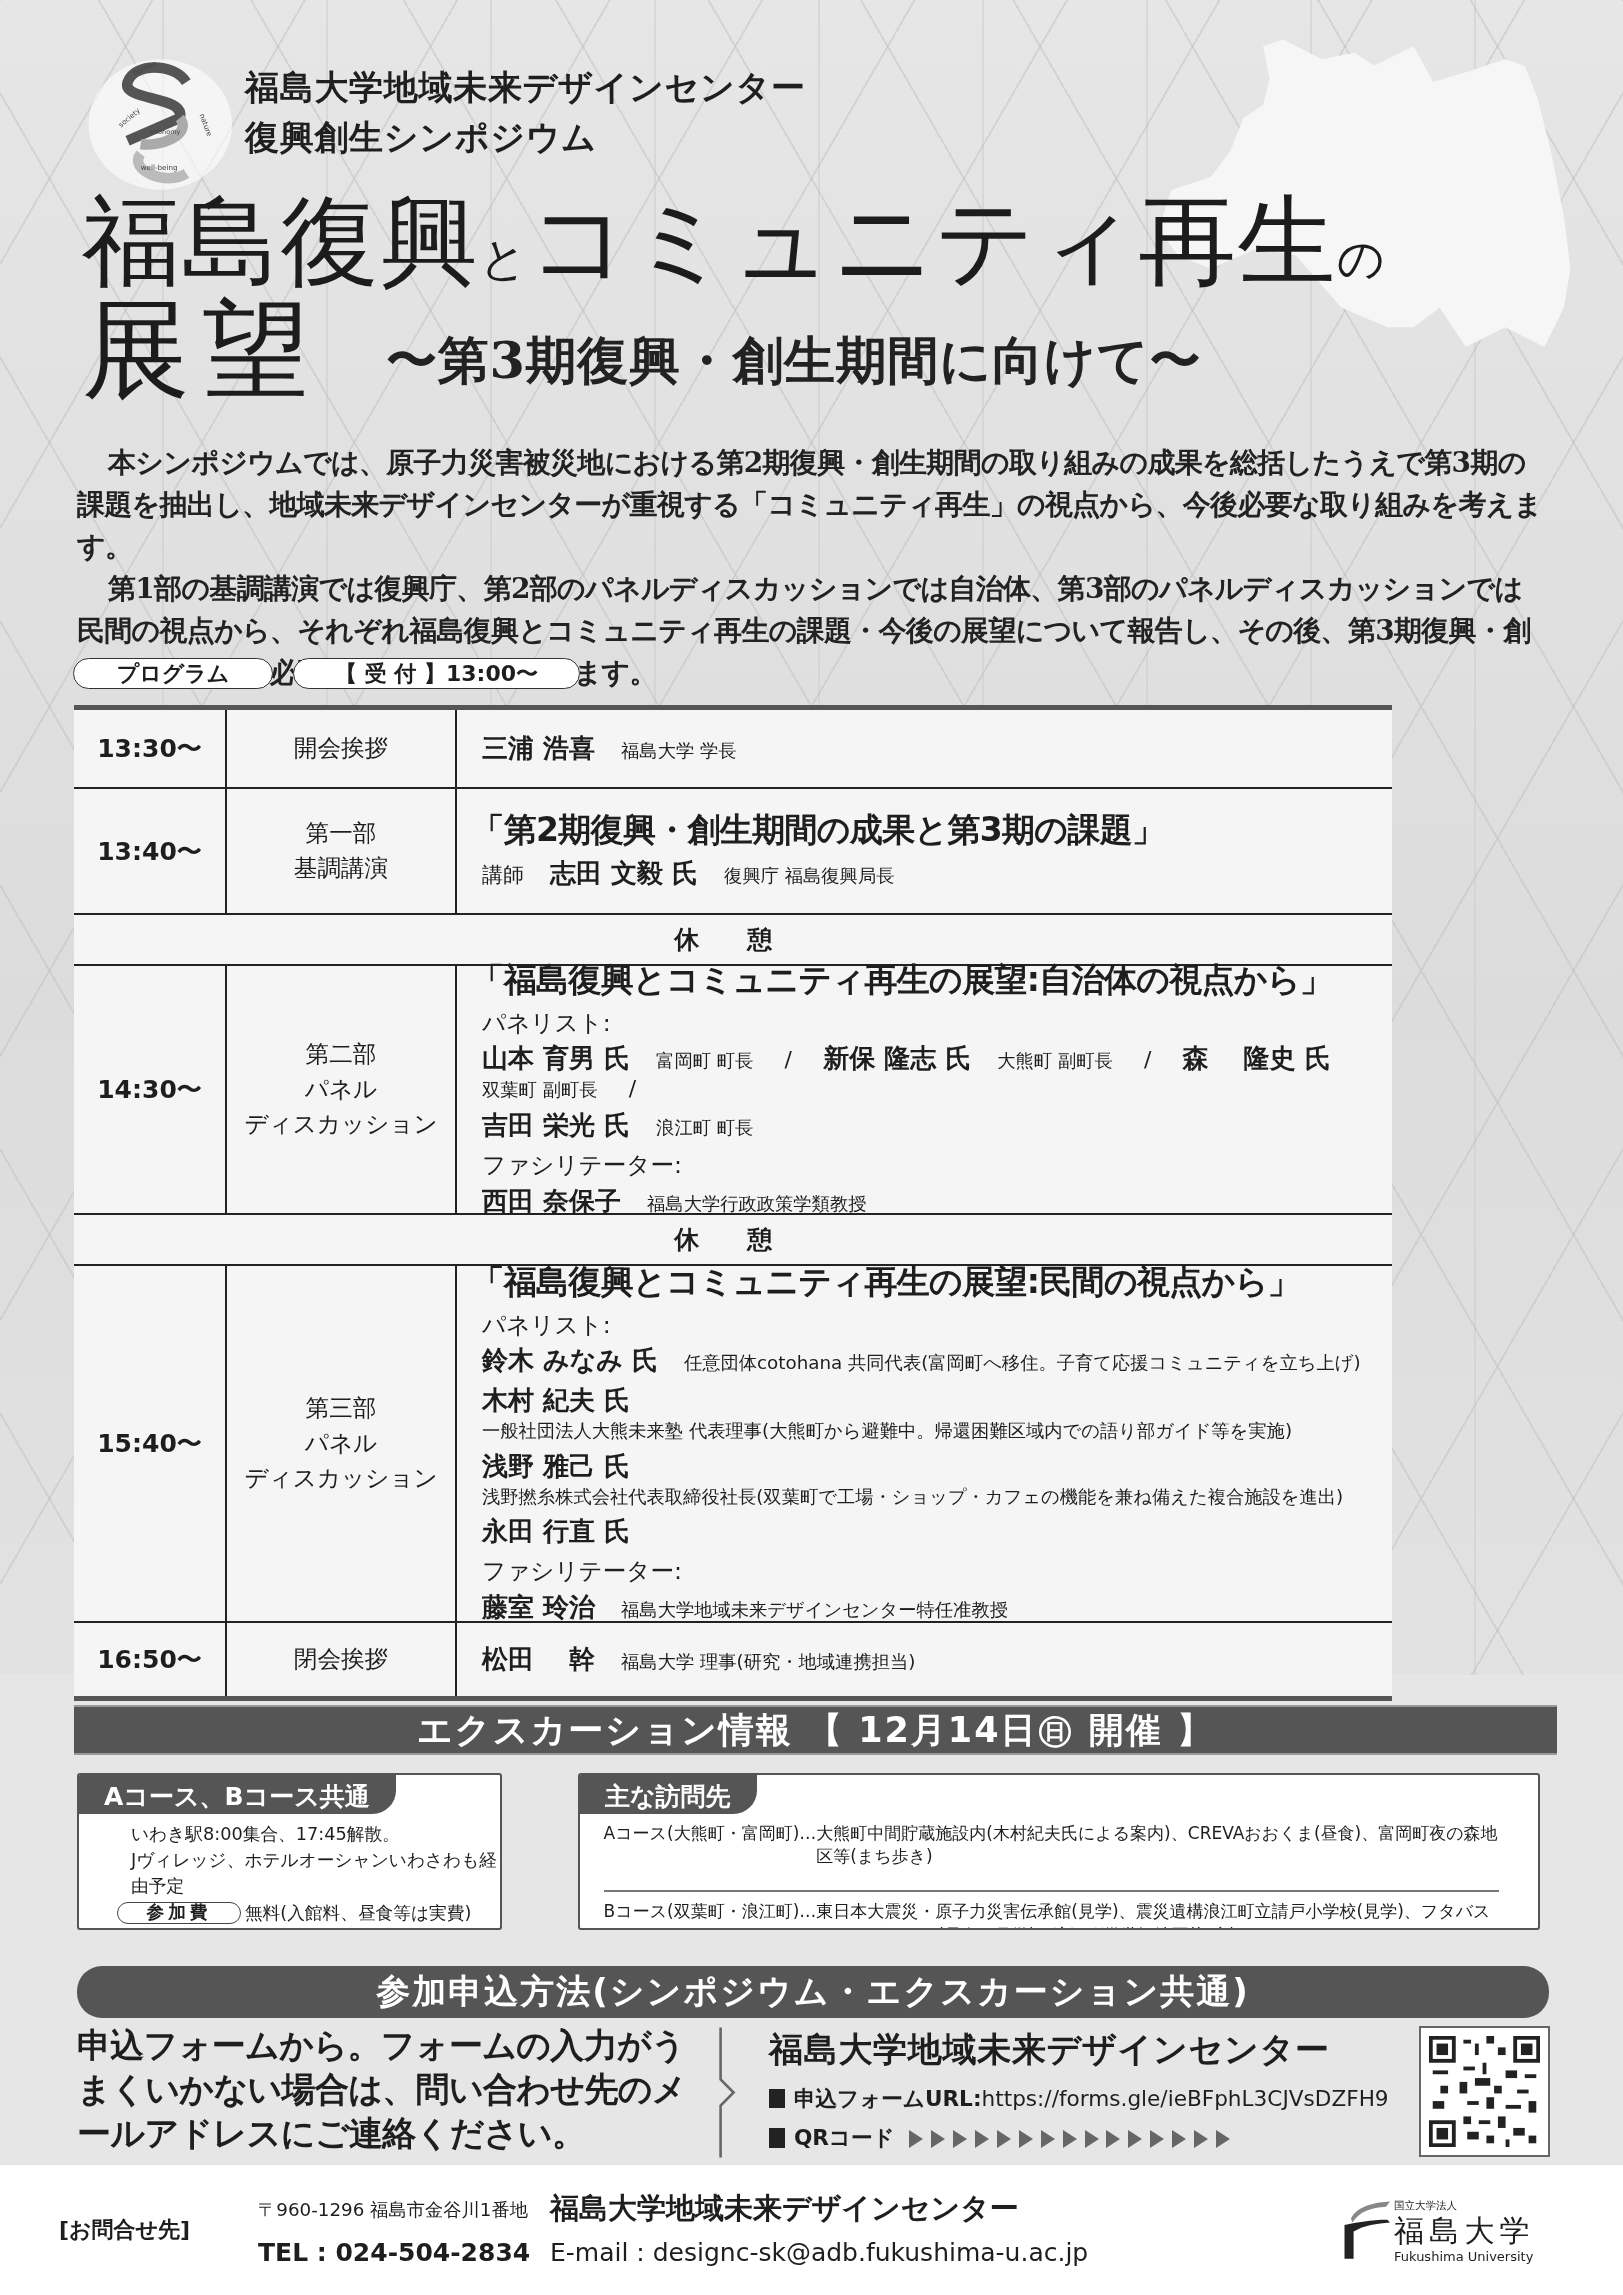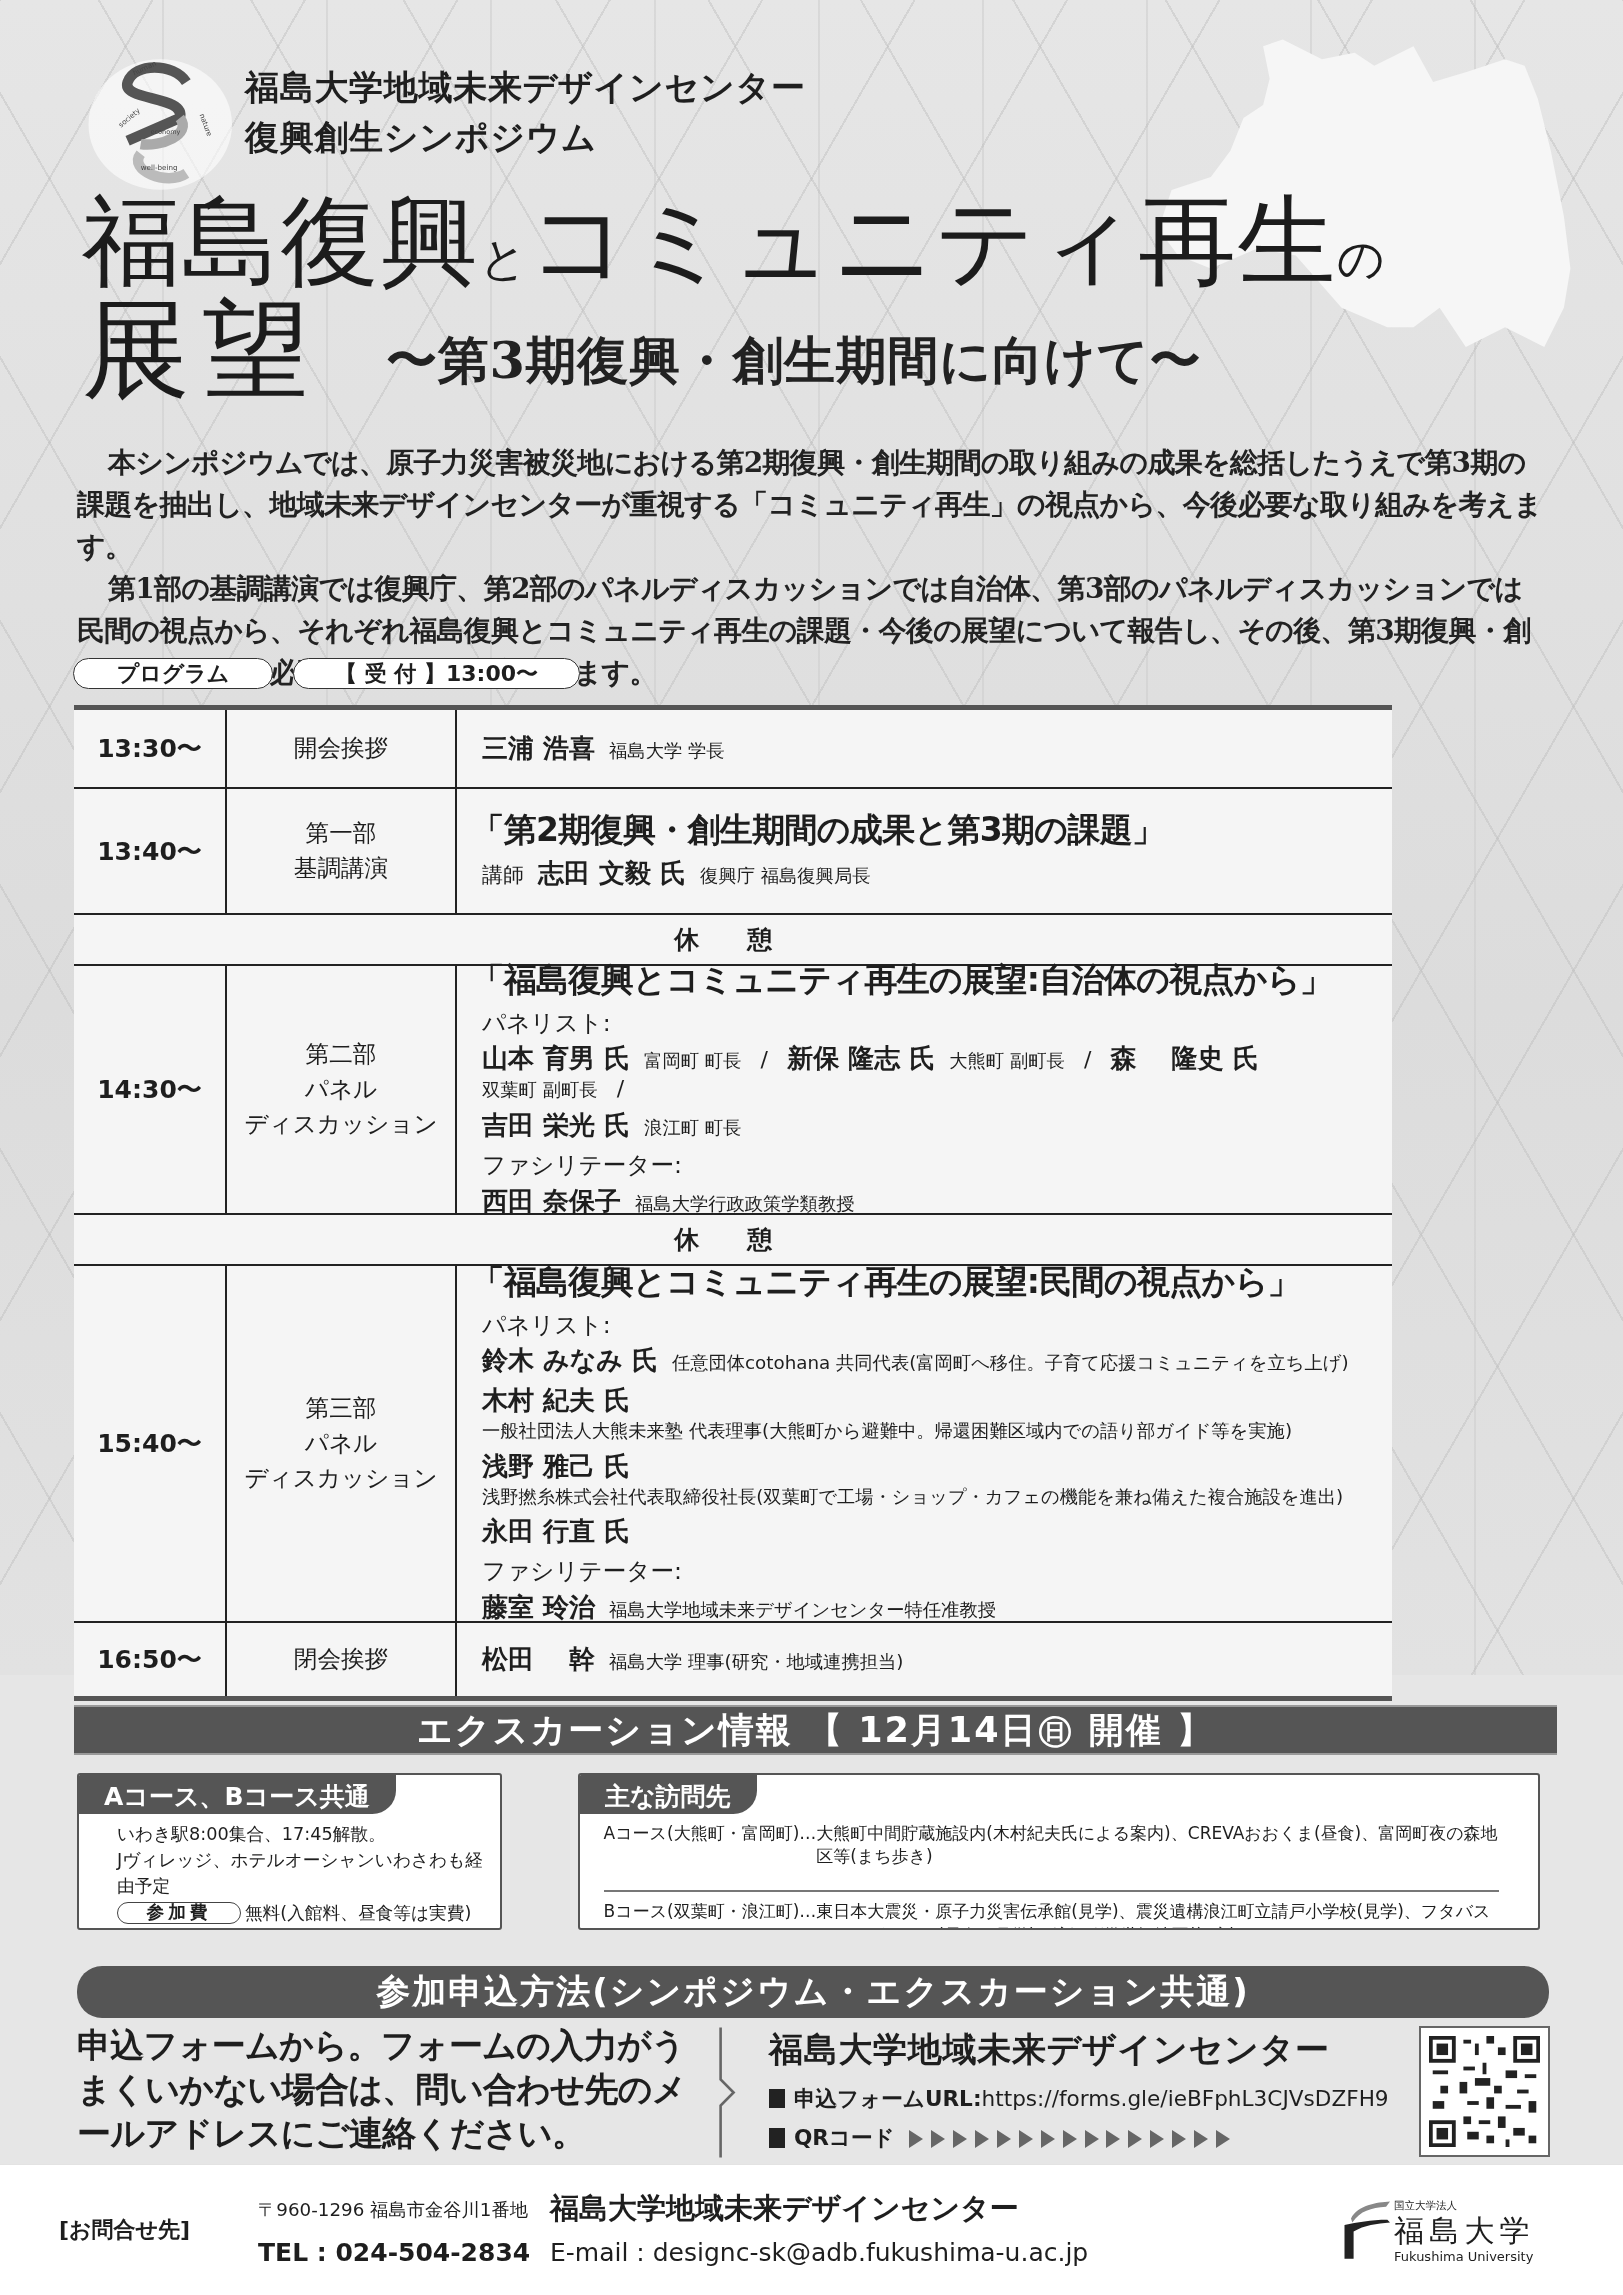--- a/index.html
+++ b/index.html
@@ -37,33 +37,33 @@
   
   .program{position:absolute;left:74px;top:705px;width:1318px;background:#f5f5f5;border-top:5.9px solid #555;border-bottom:5.9px solid #555}
   .row{display:flex;border-bottom:2.6px solid #222;position:relative}
   .row:last-child{border-bottom:none}
   .c-time{width:153px;display:flex;align-items:center;justify-content:center;font-weight:bold;font-size:25px;border-right:2px solid #222}
   .c-part{width:230px;display:flex;flex-direction:column;align-items:center;justify-content:center;font-size:23.6px;line-height:35px;text-align:center;border-right:2px solid #222}
   .c-body{flex:1;padding:0 25px;display:flex;flex-direction:column;justify-content:center}
   .break{justify-content:center;align-items:center;height:51px;font-weight:bold;font-size:25px;letter-spacing:19.6px}
   .talk-title{font-weight:bold;font-size:33px;letter-spacing:-0.7px;margin-left:-10.5px}
   .lbl{font-size:23.6px;margin-top:3.9px}
-  .person{display:flex;align-items:baseline;flex-wrap:wrap;gap:0 14px;margin:2.6px 0}
+  .person{display:flex;align-items:baseline;flex-wrap:wrap;gap:0 26px;margin:2.6px 0}
   .pname{font-weight:bold;font-size:26px}
   .paff{font-size:18.3px}
   .sep{font-size:22px;margin:0 5.2px}
   .r1{height:79px}.r2{height:126px}.r3{height:249px}.r4{height:357px}.r5{height:73px}
 
   
   .exc-bar{position:absolute;left:74px;top:1705px;width:1483px;height:50px;background:#555;color:#fff;font-weight:bold;font-size:35px;display:flex;align-items:center;justify-content:center;letter-spacing:2px;border-top:2px solid #999;border-bottom:2px solid #999}
   .box{position:absolute;top:1773px;height:157px;background:#fff;border:2px solid #555;border-radius:3px;overflow:hidden}
   .box-a{left:77px;width:425px}
   .box-b{left:578px;width:962px}
   .tab{display:inline-block;background:#555;color:#fff;font-weight:bold;font-size:25px;padding:5.2px 26px 5.2px 25px;border-bottom-right-radius:23.6px;height:39px}
-  .box-a .line{font-size:17.7px;padding-left:38px;line-height:26px}
+  .box-a .line{font-size:17.7px;padding-left:52px;line-height:26px}
   .kv{display:flex;align-items:center;margin:2px 0 0 38px;font-size:17.7px}
   .kv .k{width:124px;height:22px;border:1.3px solid #444;border-radius:11.8px;text-align:center;font-weight:bold;margin-right:3.9px;line-height:19.6px;letter-spacing:3.9px}
   .dest{padding:7.9px 26px 0 23.6px;font-size:17px;line-height:23.6px}
   .dest .item{display:flex;padding-bottom:21px}
   .dest .item+.item{border-top:2px solid #777;padding-top:7.9px;margin-right:13px}
   .dest .lead{white-space:nowrap}
   .dest .txt{flex:1}
 
   
   .apply-bar{position:absolute;left:77px;top:1966px;width:1472px;height:52px;background:#555;color:#fff;font-weight:bold;font-size:34px;display:flex;align-items:center;justify-content:center;border-radius:25px;letter-spacing:2px}

